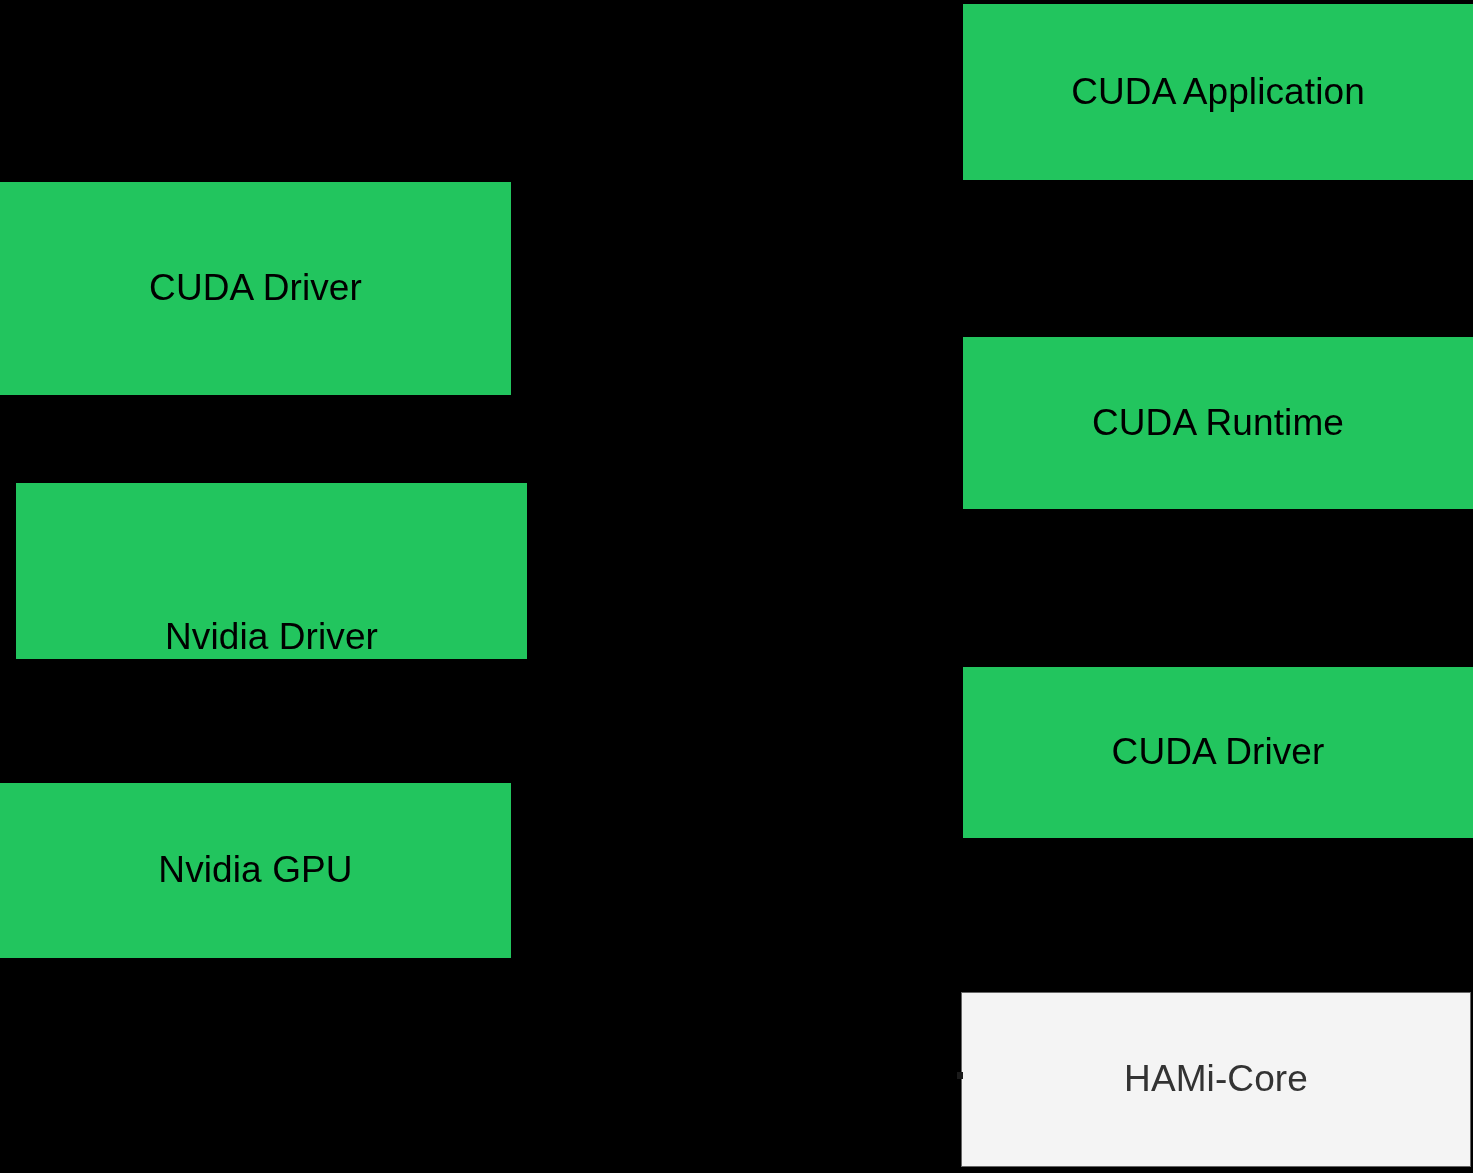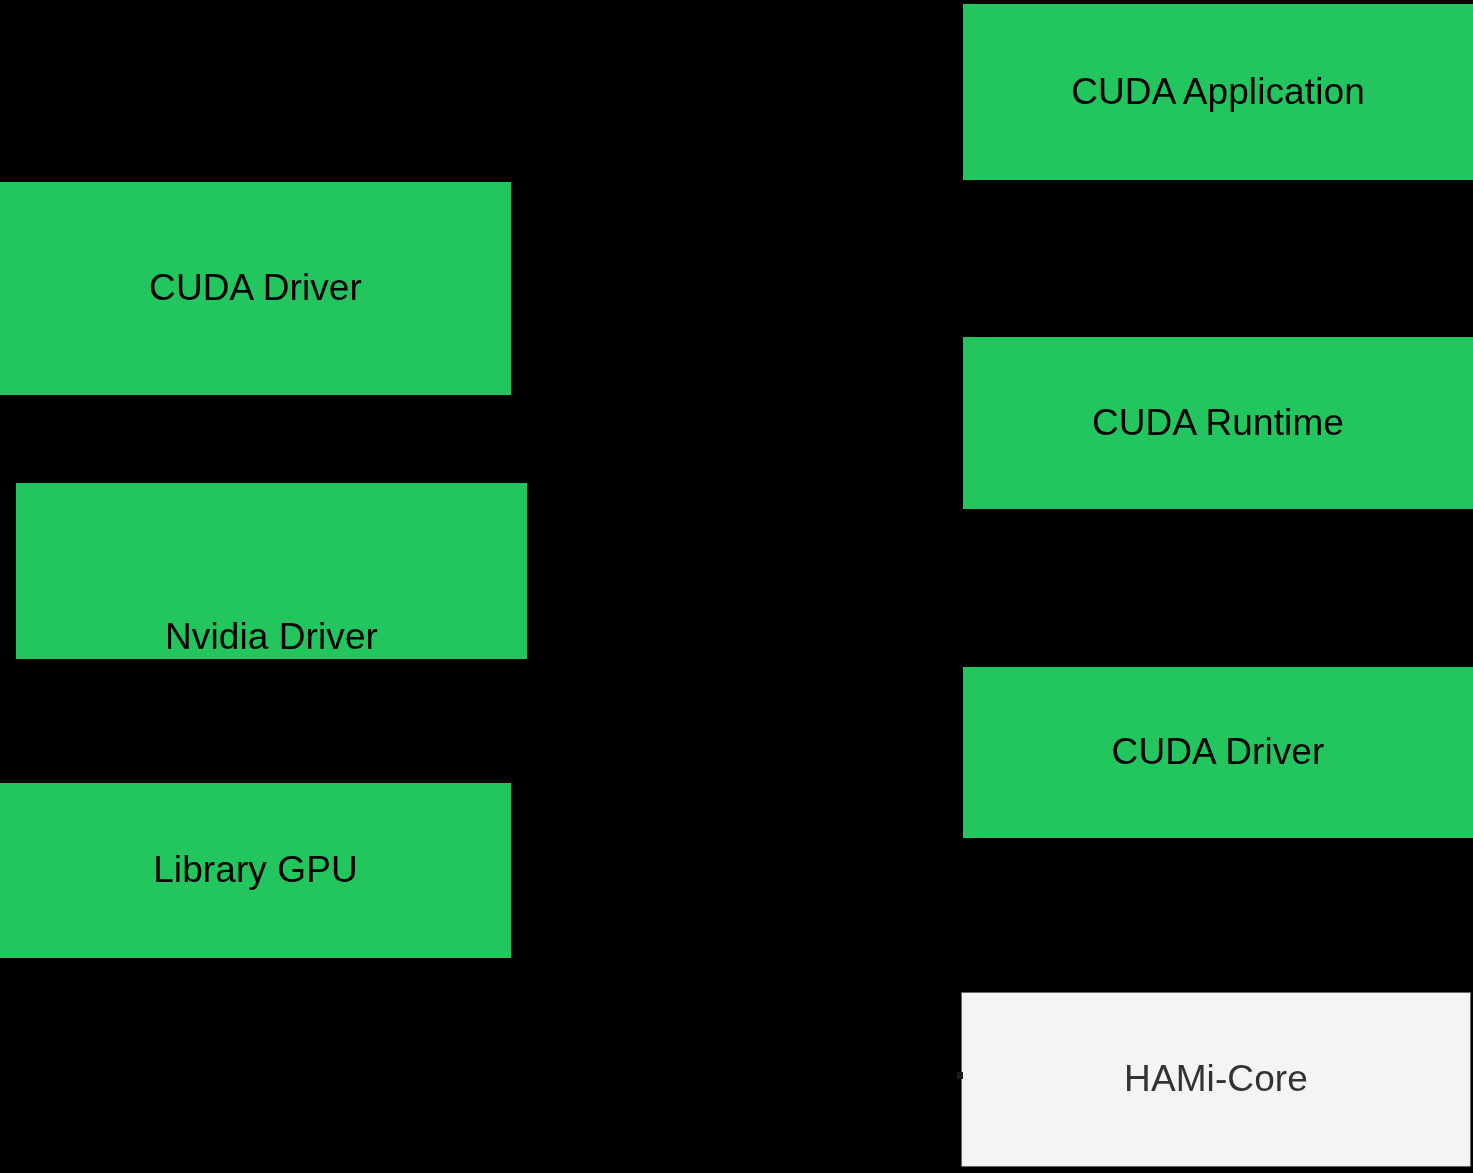--- a/index.html
+++ b/index.html
@@ -72,21 +72,21 @@
 
   <div class="node node-plain" id="node-cuda-driver">
     <span class="node-label">CUDA Driver</span>
   </div>
 
   <div class="node node-plain" id="node-nvidia-driver">
     <span class="node-label">Nvidia Driver</span>
   </div>
 
   <div class="node node-plain" id="node-nvidia-gpu">
-    <span class="node-label">Library GPU</span>
+    <span class="node-label">Nvidia GPU</span>
   </div>
 
   <div class="node node-plain" id="node-cuda-application">
     <span class="node-label">CUDA Application</span>
   </div>
 
   <div class="node node-plain" id="node-cuda-library">
     <span class="node-label">CUDA Runtime</span>
   </div>
 

